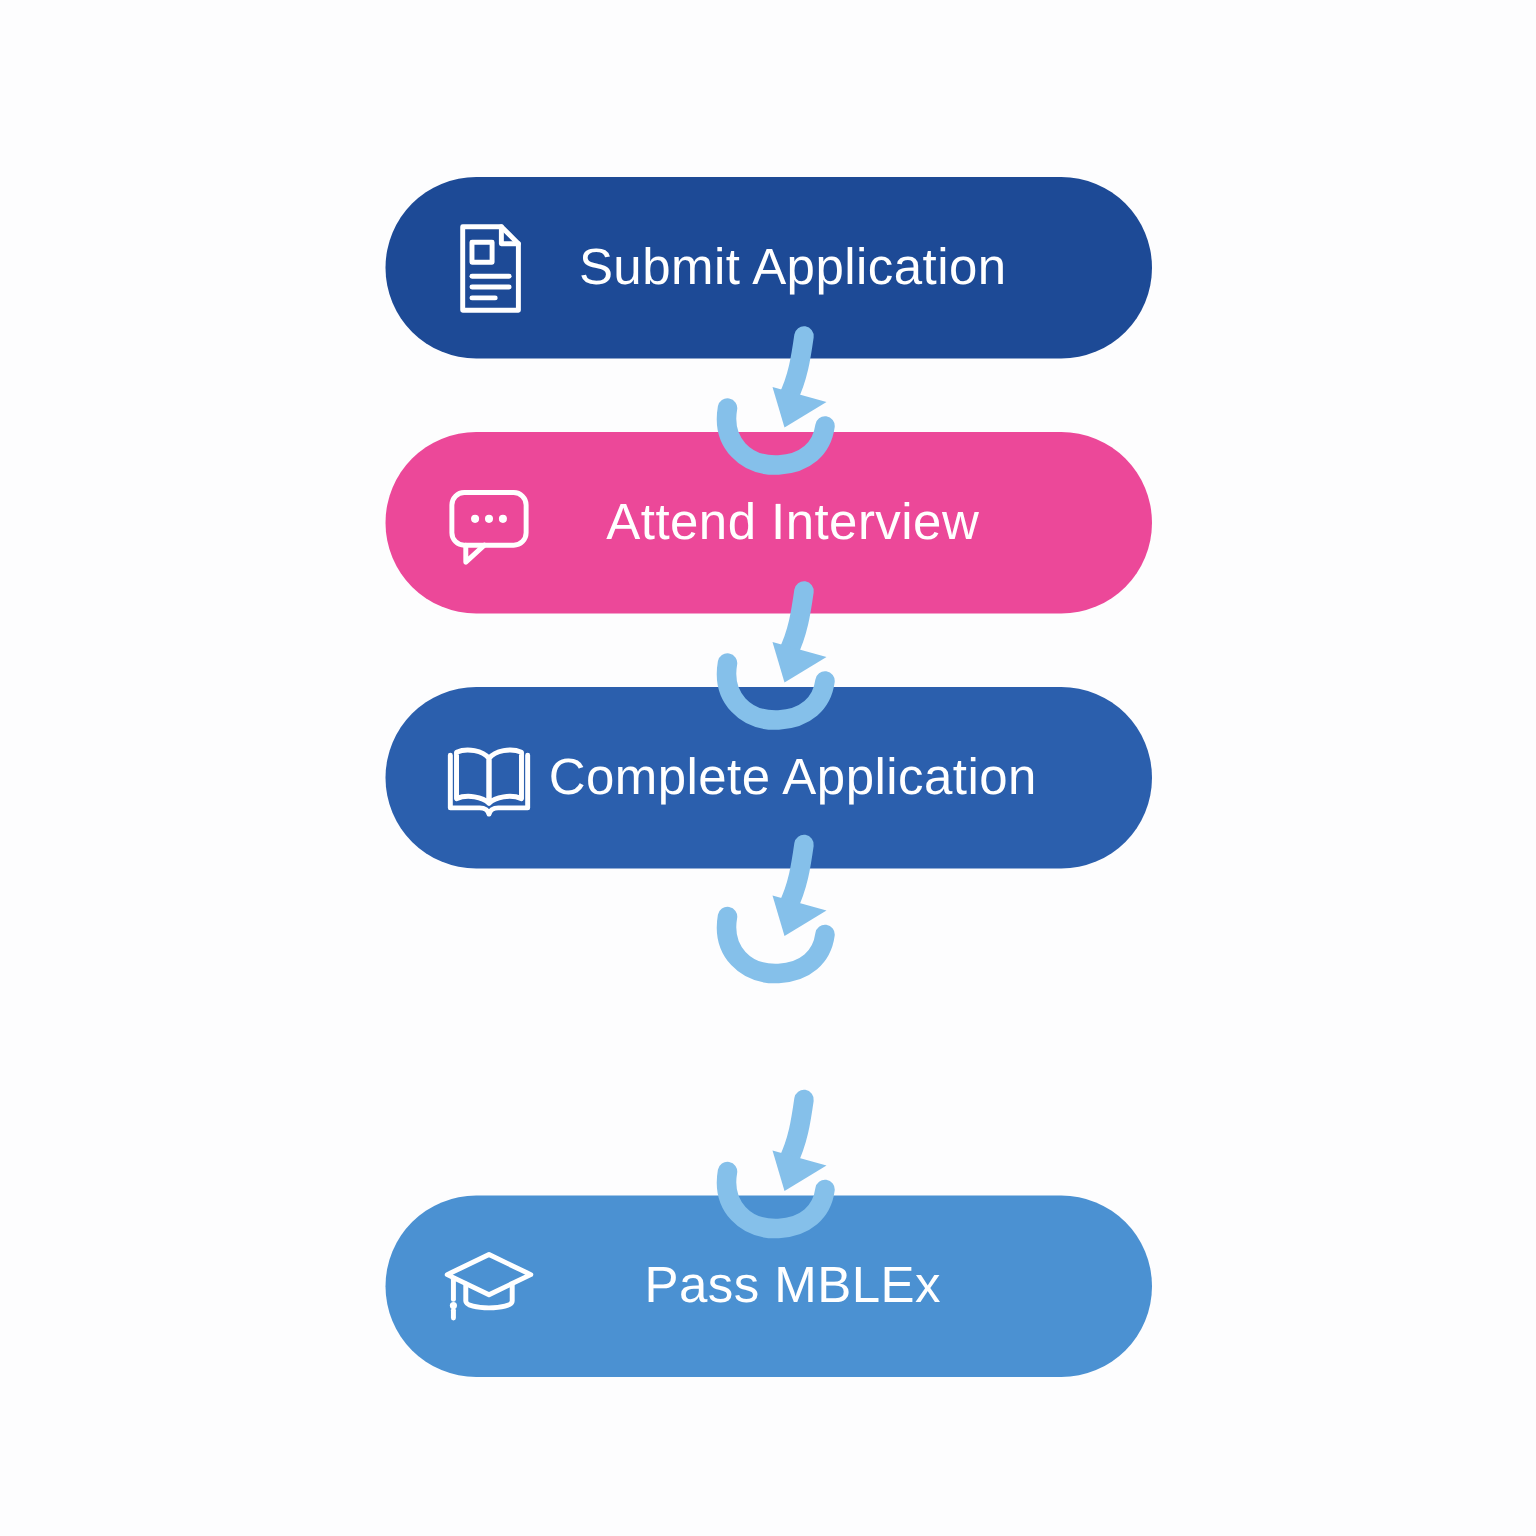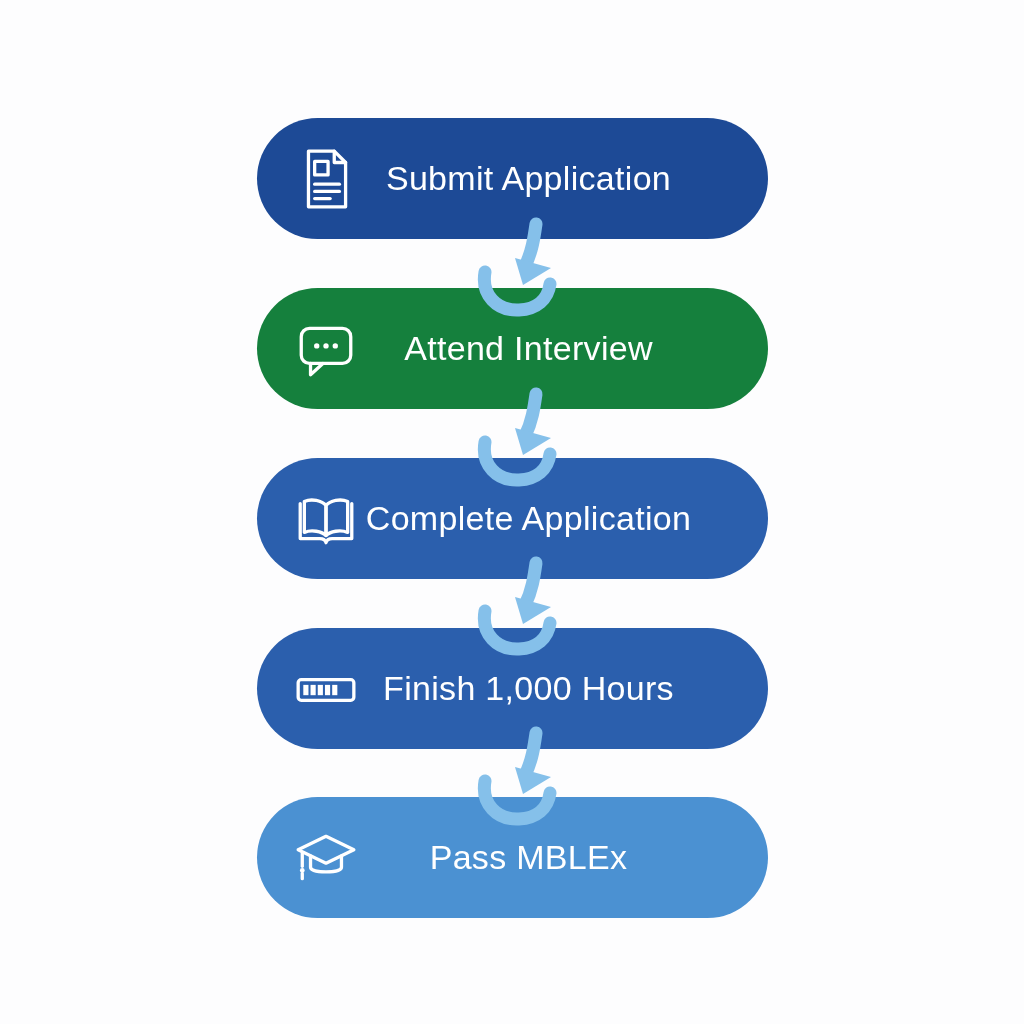--- a/index.html
+++ b/index.html
@@ -59,21 +59,21 @@
         <path d="M21 51 H36"></path>
       </svg>
     </span>
     <span class="label">Submit Application</span>
   </section>
 
   <svg class="arrow" style="top:222px" viewBox="0 0 140 110">
       <use href="#curved-arrow"></use>
     </svg>
 
-  <section class="step" style="top: 288px; background: #15803d; text-decoration: underline;">
+  <section class="step" style="top: 288px; background: #ec4899; text-decoration: underline;">
     <span class="icon">
       <svg viewBox="0 0 64 64" fill="none" stroke="#fff" stroke-width="3.2" stroke-linejoin="round" stroke-linecap="round">
         <rect x="8" y="12" width="48" height="34" rx="8"></rect>
         <path d="M17 46 V57 L29 46"></path>
         <circle cx="23" cy="29" r="2.6" fill="#fff" stroke="none"></circle>
         <circle cx="32" cy="29" r="2.6" fill="#fff" stroke="none"></circle>
         <circle cx="41" cy="29" r="2.6" fill="#fff" stroke="none"></circle>
       </svg>
     </span>
     <span class="label">Attend Interview</span>
@@ -91,33 +91,20 @@
         <path d="M53 15 C46 12 36 14 32 19 V48 C36 44 46 42 53 45 Z"></path>
       </svg>
     </span>
     <span class="label">Complete Application</span>
   </section>
 
   <svg class="arrow" style="top:561px" viewBox="0 0 140 110">
       <use href="#curved-arrow"></use>
     </svg>
 
-  <section class="step" style="top: 628px; background: rgb(43, 95, 173);">
-    <span class="icon">
-      <svg viewBox="0 0 64 64" fill="none" stroke="#fff" stroke-width="3.2" stroke-linejoin="round">
-        <rect x="5" y="23" width="54" height="20" rx="3"></rect>
-        <rect x="10" y="28" width="5" height="10" fill="#fff" stroke="none"></rect>
-        <rect x="17" y="28" width="5" height="10" fill="#fff" stroke="none"></rect>
-        <rect x="24" y="28" width="5" height="10" fill="#fff" stroke="none"></rect>
-        <rect x="31" y="28" width="5" height="10" fill="#fff" stroke="none"></rect>
-        <rect x="38" y="28" width="5" height="10" fill="#fff" stroke="none"></rect>
-      </svg>
-    </span>
-    <span class="label">Finish 1,000 Hours</span>
-  </section>
 
   <svg class="arrow" style="top:731px" viewBox="0 0 140 110">
       <use href="#curved-arrow"></use>
     </svg>
 
   <section class="step" style="top: 797px; background: rgb(75, 145, 210); text-align: right;">
     <span class="icon">
       <svg viewBox="0 0 64 64" fill="none" stroke="#fff" stroke-width="3.2" stroke-linejoin="round" stroke-linecap="round">
         <path d="M32 11 L59 24 L32 37 L5 24 Z"></path>
         <path d="M17 30 V41 C17 47 47 47 47 41 V30"></path>

